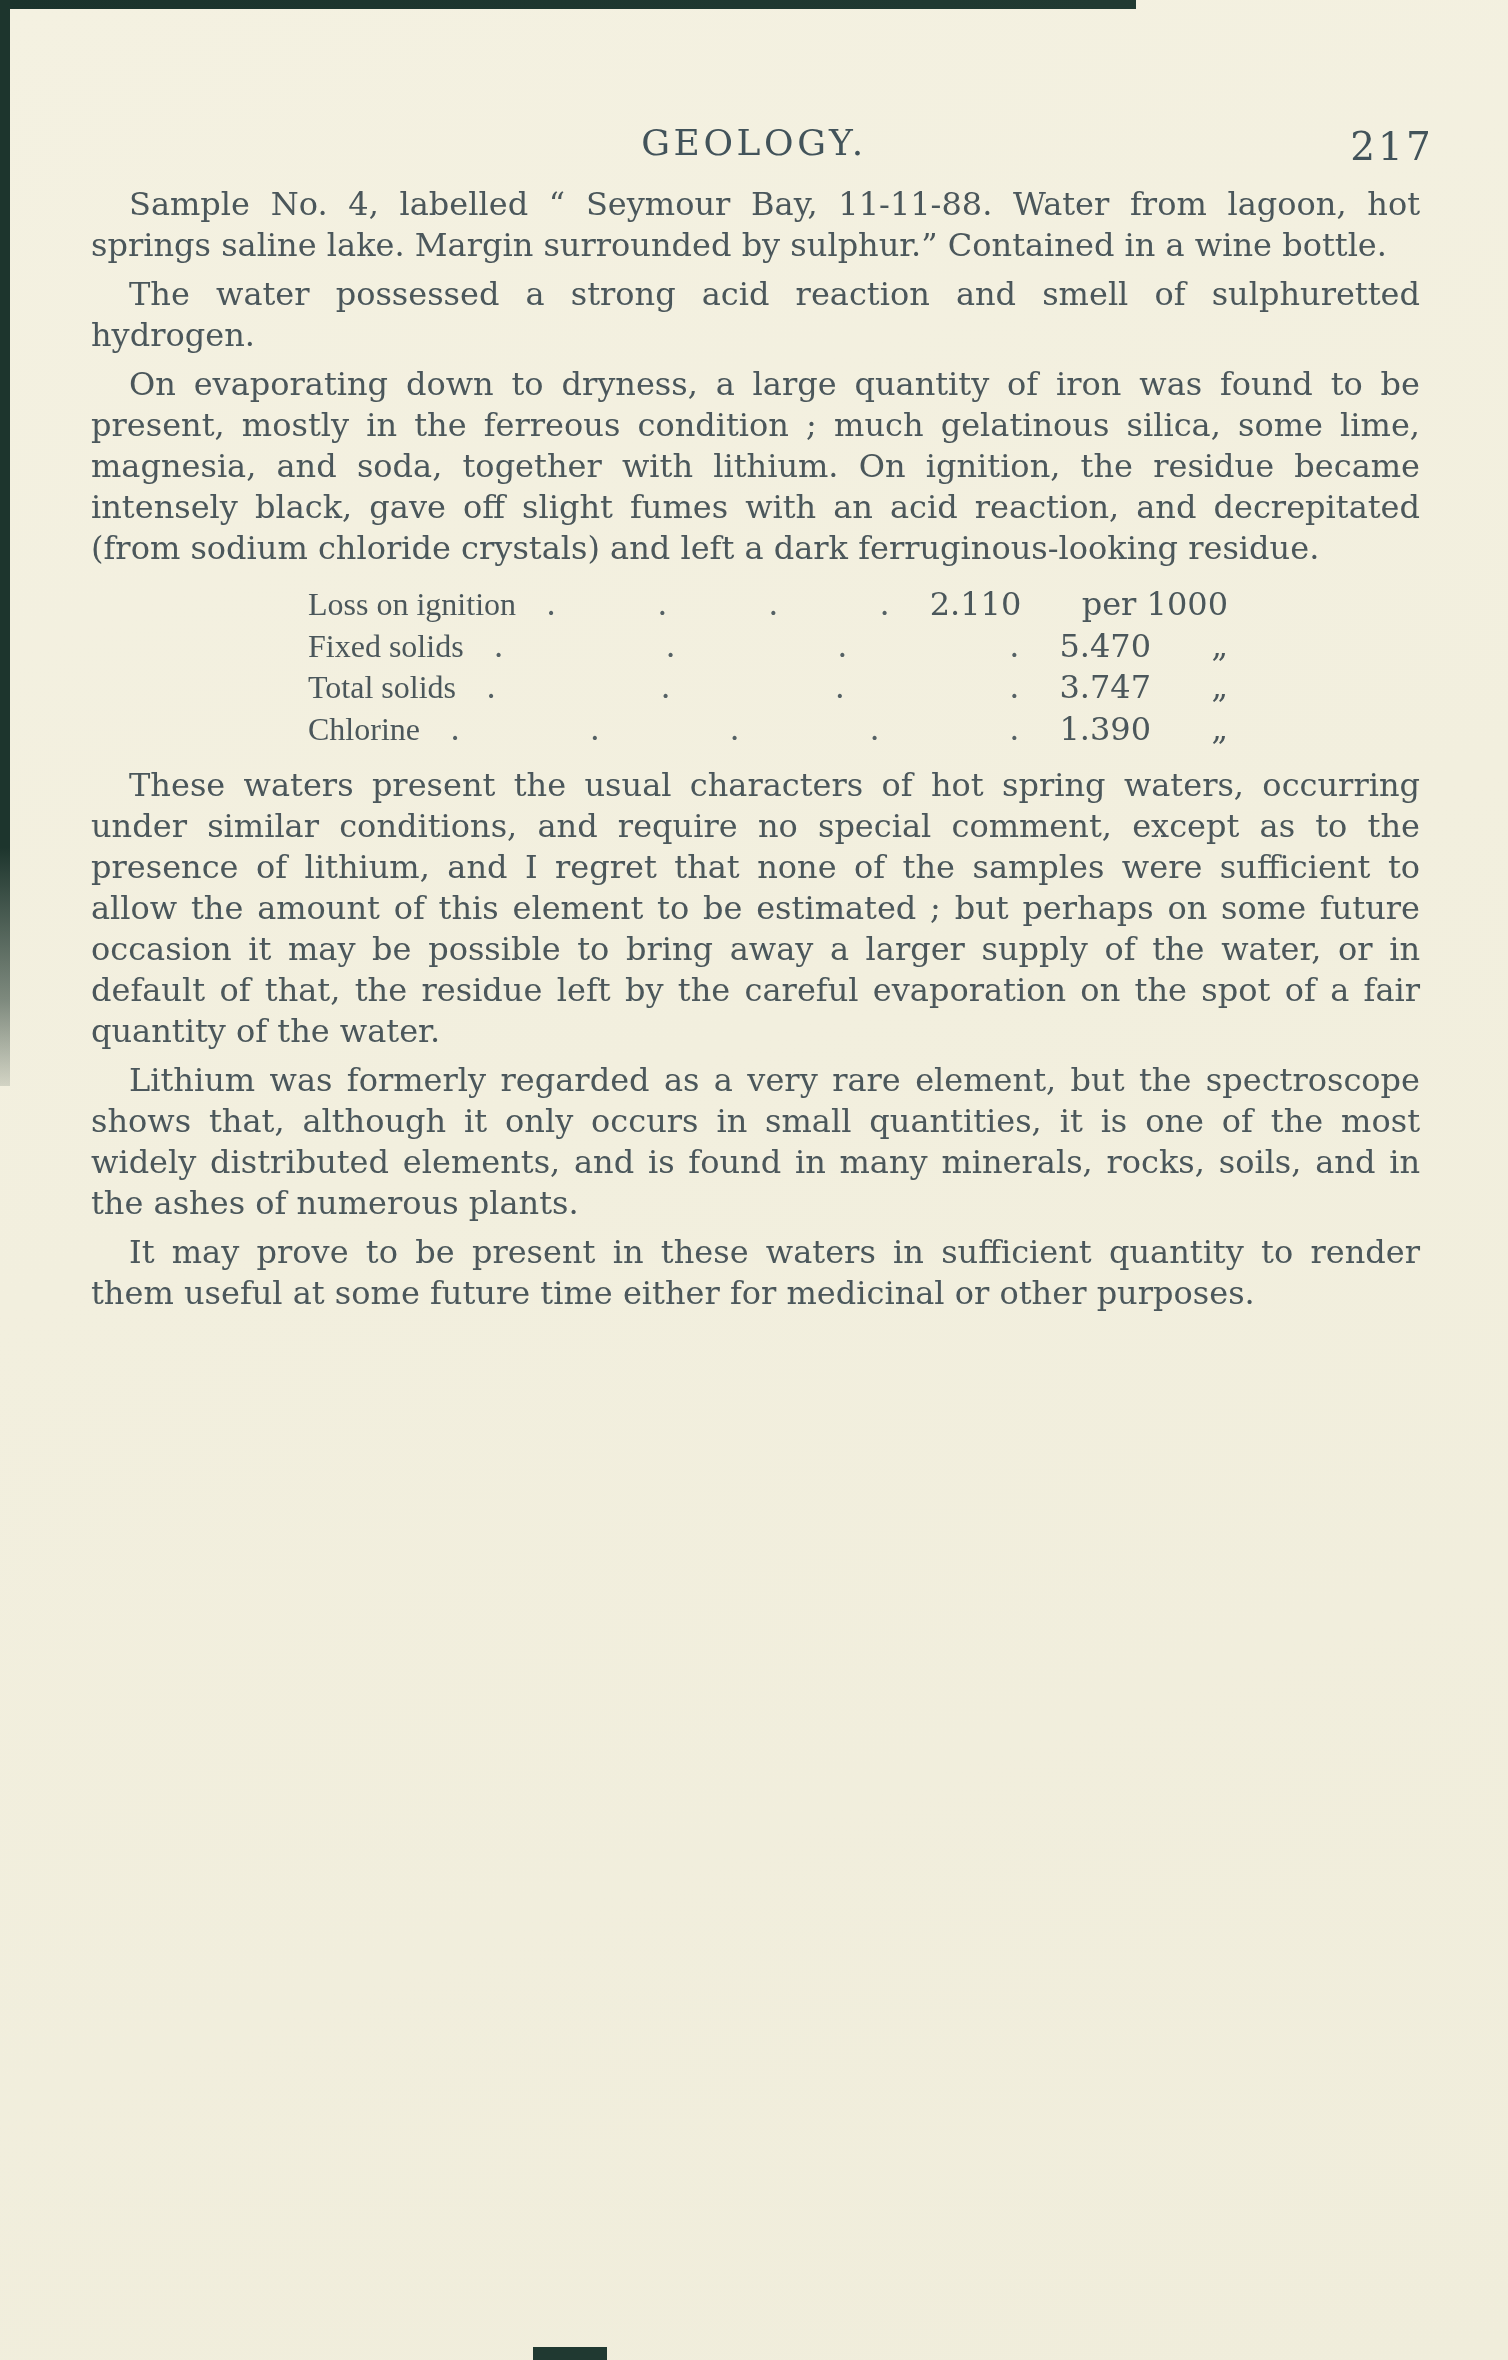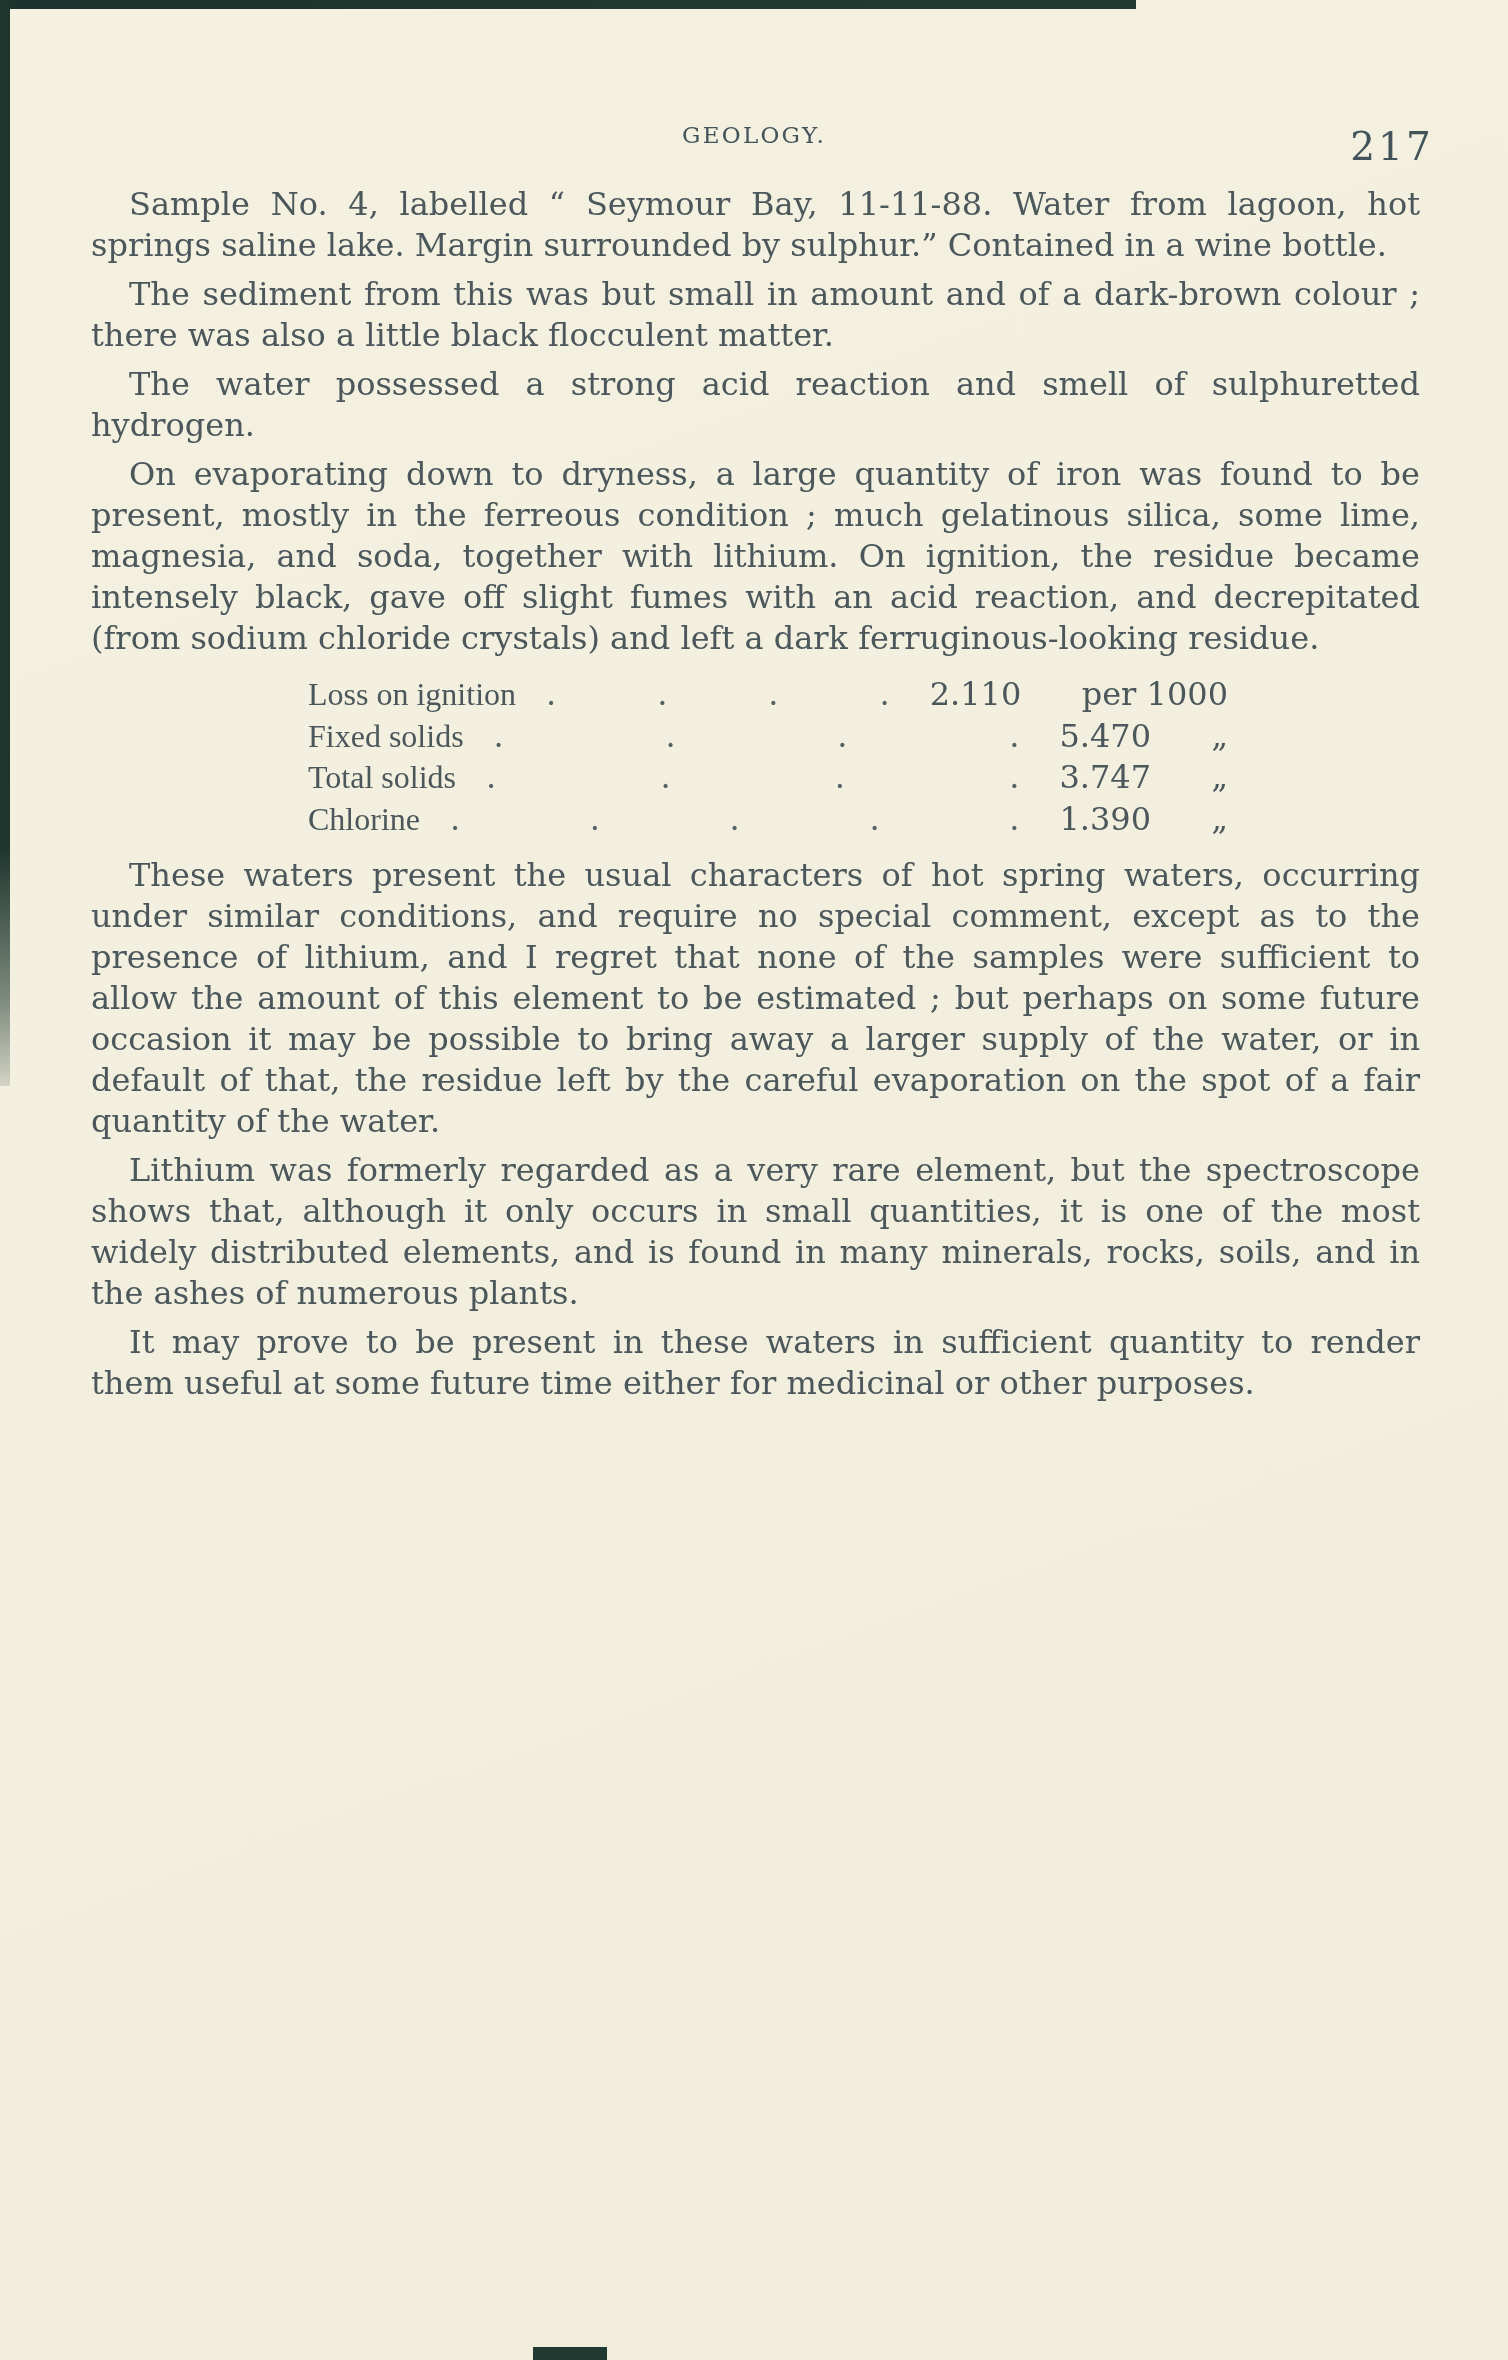--- a/index.html
+++ b/index.html
@@ -25,21 +25,21 @@
   .artifact-bottom { left: 533px; top: 2347px; width: 74px; height: 13px; }
 
   
   .running-head {
     position: absolute;
     top: 122px; left: 0; right: 0;
     height: 44px;
   }
   .head-title {
     text-align: center;
-    font-size: 23px;
+    font-size: 36px;
     letter-spacing: 0.10em;
     color: #42535a;
   }
   .page-number {
     position: absolute;
     top: 2px; right: 74px;
     font-size: 39px;
     letter-spacing: 0.08em;
     color: #42535a;
   }
@@ -88,21 +88,20 @@
   <div class="artifact artifact-bottom"></div>
 
   <div class="running-head">
     <div class="head-title">GEOLOGY.</div>
     <div class="page-number">217</div>
   </div>
 
   <div class="content">
 
     <p>Sample No. 4, labelled “ Seymour Bay, 11-11-88.  Water from lagoon, hot springs saline lake.  Margin surrounded by sulphur.”  Contained in a wine bottle.</p>
-    <p>The sediment from this was but small in amount and of a dark-brown colour ; there was also a little black flocculent matter.</p>
     <p>The water possessed a strong acid reaction and smell of sulphuretted hydrogen.</p>
     <p>On evaporating down to dryness, a large quantity of iron was found to be present, mostly in the ferreous condition ; much gelatinous silica, some lime, magnesia, and soda, together with lithium.  On ignition, the residue became intensely black, gave off slight fumes with an acid reaction, and decrepitated (from sodium chloride crystals) and left a dark ferruginous-looking residue.</p>
 
     <div class="obs-table">
       <div class="t-row">
         <span class="t-label">Loss on ignition</span>
         <span class="t-dots">. . . .</span>
         <span class="t-num">2.110</span>
         <span class="t-unit">per 1000</span>
       </div>

